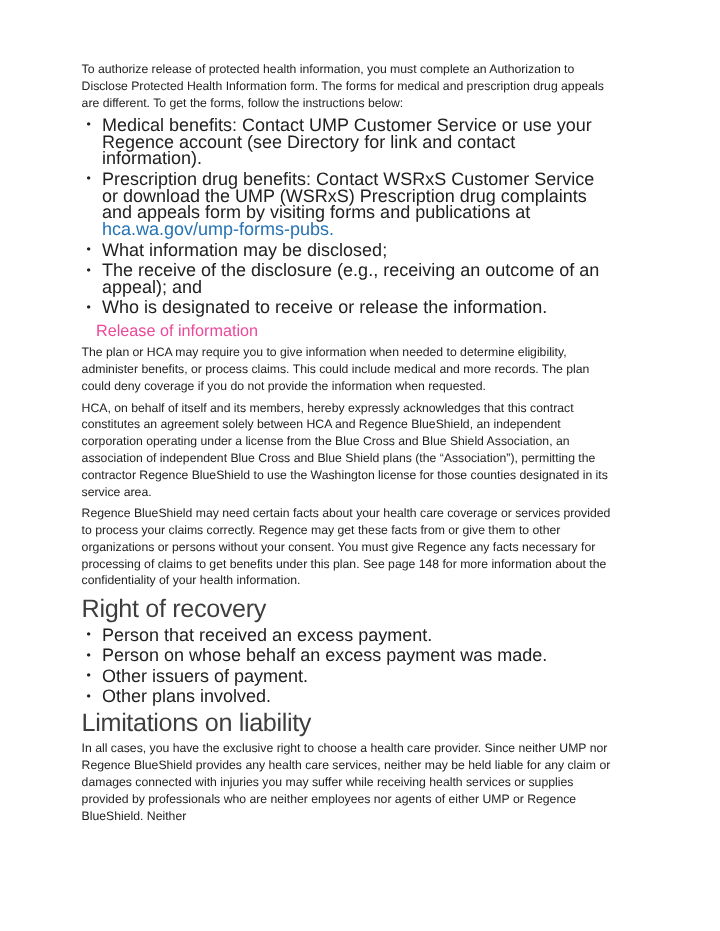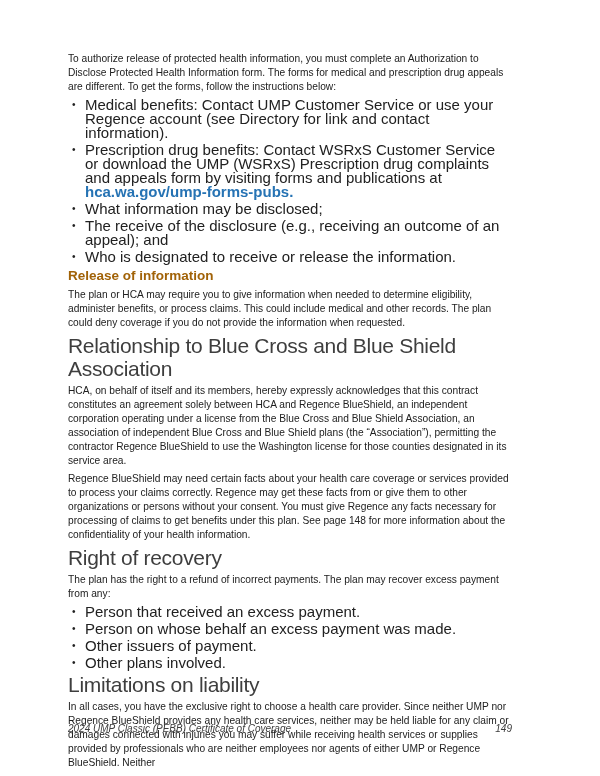--- a/index.html
+++ b/index.html
@@ -41,29 +41,29 @@
     font-family: "Liberation Sans", sans-serif;
     font-weight: 300;
     font-size: 21px;
     line-height: 23px;
     letter-spacing: -0.3px;
     color: #3e3e3e;
     margin: 1px 0 4px 0;
   }
   .h-small {
     font-family: "Liberation Sans", sans-serif;
-    font-weight: 700;
+    font-weight: 400;
     font-size: 13.5px;
     line-height: 17px;
-    color: #a16207;
-    margin: 2px 0 4px 0;
+    color: #ec4899;
+    margin: 2px 0 4px 12px;
   }
   .link {
     color: #2673b4;
-    font-weight: bold;
+    font-weight: normal;
     text-decoration: none;
     cursor: pointer;
   }
   .footer {
     position: absolute;
     top: 722px;
     left: 68px;
     right: 68px;
     display: flex;
     justify-content: space-between;
@@ -99,29 +99,27 @@
     <div class="bullet">
       <span class="marker">•</span>
       <span class="btext">The receive of the disclosure (e.g., receiving an outcome of an appeal); and</span>
     </div>
     <div class="bullet">
       <span class="marker">•</span>
       <span class="btext">Who is designated to receive or release the information.</span>
     </div>
 
     <h2 class="h-small">Release of information</h2>
-    <p class="body-p">The plan or HCA may require you to give information when needed to determine eligibility, administer benefits, or process claims. This could include medical and other records. The plan could deny coverage if you do not provide the information when requested.</p>
+    <p class="body-p">The plan or HCA may require you to give information when needed to determine eligibility, administer benefits, or process claims. This could include medical and more records. The plan could deny coverage if you do not provide the information when requested.</p>
 
-    <h1 class="h-large">Relationship to Blue Cross and Blue Shield Association</h1>
     <p class="body-p">HCA, on behalf of itself and its members, hereby expressly acknowledges that this contract constitutes an agreement solely between HCA and Regence BlueShield, an independent corporation operating under a license from the Blue Cross and Blue Shield Association, an association of independent Blue Cross and Blue Shield plans (the “Association”), permitting the contractor Regence BlueShield to use the Washington license for those counties designated in its service area.</p>
 
     <p class="body-p">Regence BlueShield may need certain facts about your health care coverage or services provided to process your claims correctly. Regence may get these facts from or give them to other organizations or persons without your consent. You must give Regence any facts necessary for processing of claims to get benefits under this plan. See page 148 for more information about the confidentiality of your health information.</p>
 
     <h1 class="h-large">Right of recovery</h1>
-    <p class="body-p">The plan has the right to a refund of incorrect payments. The plan may recover excess payment from any:</p>
 
     <div class="bullet">
       <span class="marker">•</span>
       <span class="btext">Person that received an excess payment.</span>
     </div>
     <div class="bullet">
       <span class="marker">•</span>
       <span class="btext">Person on whose behalf an excess payment was made.</span>
     </div>
     <div class="bullet">
@@ -131,17 +129,13 @@
     <div class="bullet">
       <span class="marker">•</span>
       <span class="btext">Other plans involved.</span>
     </div>
 
     <h1 class="h-large">Limitations on liability</h1>
     <p class="body-p">In all cases, you have the exclusive right to choose a health care provider. Since neither UMP nor Regence BlueShield provides any health care services, neither may be held liable for any claim or damages connected with injuries you may suffer while receiving health services or supplies provided by professionals who are neither employees nor agents of either UMP or Regence BlueShield. Neither</p>
 
   </div>
 
-  <div class="footer">
-    <span>2024 UMP Classic (PEBB) Certificate of Coverage</span>
-    <span>149</span>
-  </div>
 </div>
 
 </body></html>

